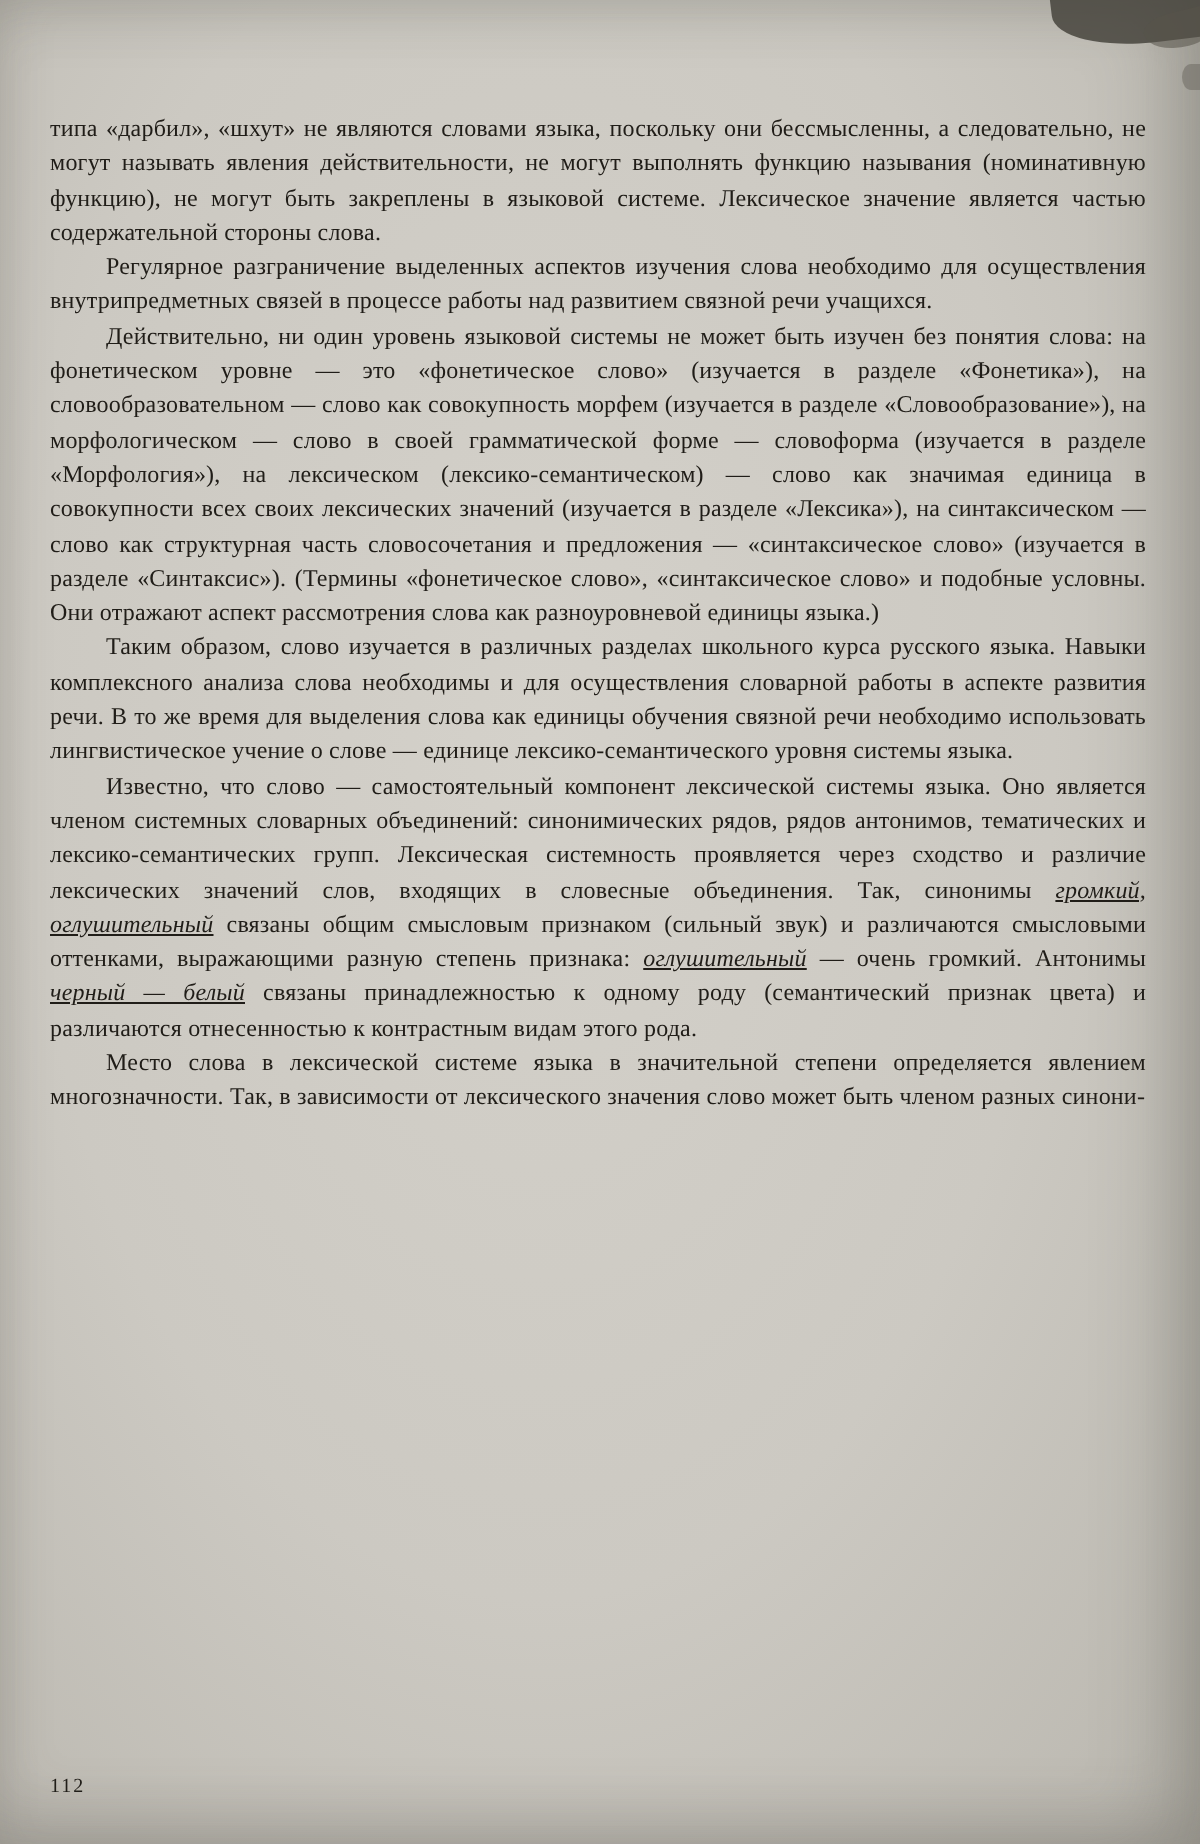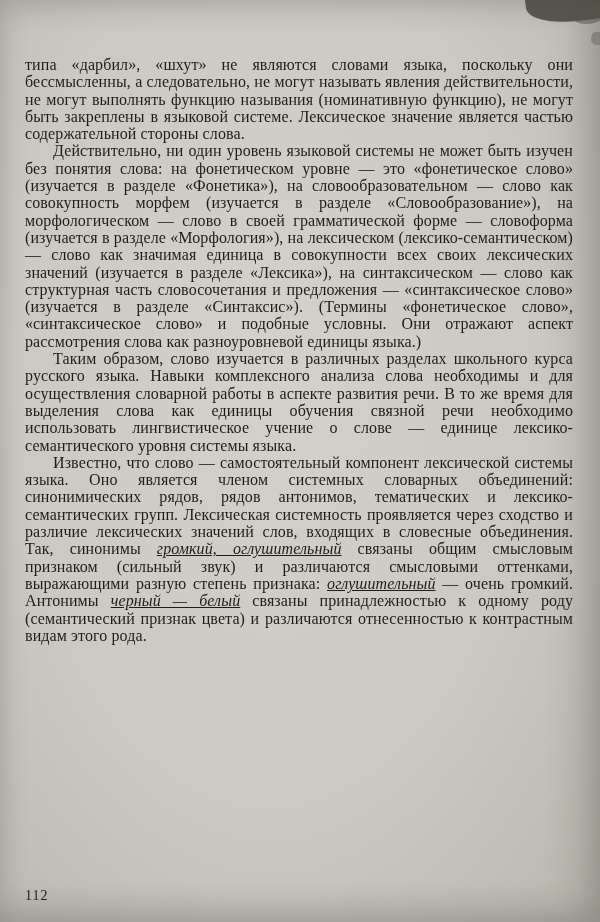--- a/index.html
+++ b/index.html
@@ -21,41 +21,41 @@
     box-shadow: inset -22px 0 34px rgba(88, 85, 77, 0.22),
                 inset 0 -16px 28px rgba(88, 85, 77, 0.18),
                 inset 0 10px 22px rgba(88, 85, 77, 0.10);
     color: #201d18;
   }
   .page-text {
     position: absolute;
     top: 56px;
     left: 25px;
     width: 548px;
-    font-size: 16px;
+    font-size: 12px;
     line-height: 17.3px;
     letter-spacing: 0.1px;
     text-align: justify;
   }
   .para {
     margin: 0;
     text-indent: 28px;
   }
   .para.no-indent {
     text-indent: 0;
   }
   .para em {
     font-style: italic;
     text-decoration: underline;
   }
   .page-number {
     position: absolute;
     left: 25px;
     top: 888px;
-    font-size: 14px;
+    font-size: 10px;
     letter-spacing: 1px;
   }
   
   .corner-blot {
     position: absolute;
     top: -10px;
     right: -12px;
     width: 86px;
     height: 32px;
     background: #423f38;
@@ -89,20 +89,22 @@
 <body>
 
 <div class="scan-page">
 
   <div class="corner-blot"></div>
   <div class="corner-blot-2"></div>
   <div class="edge-mark"></div>
 
   <div class="page-text">
       <p class="para no-indent"><span>типа «дарбил», «шхут» не являются словами языка, поскольку они бессмысленны, а следовательно, не могут называть явления действительности, не могут выполнять функцию называния (номинативную функцию), не могут быть закреплены в языковой системе. Лексическое значение является частью содержательной стороны слова.</span></p>
+      <p class="para"><span>Регулярное разграничение выделенных аспектов изучения слова необходимо для осуществления внутрипредметных связей в процессе работы над развитием связной речи учащихся.</span></p>
       <p class="para"><span>Действительно, ни один уровень языковой системы не может быть изучен без понятия слова: на фонетическом уровне — это «фонетическое слово» (изучается в разделе «Фонетика»), на словообразовательном — слово как совокупность морфем (изучается в разделе «Словообразование»), на морфологическом — слово в своей грамматической форме — словоформа (изучается в разделе «Морфология»), на лексическом (лексико-семантическом) — слово как значимая единица в совокупности всех своих лексических значений (изучается в разделе «Лексика»), на синтаксическом — слово как структурная часть словосочетания и предложения — «синтаксическое слово» (изучается в разделе «Синтаксис»). (Термины «фонетическое слово», «синтаксическое слово» и подобные условны. Они отражают аспект рассмотрения слова как разноуровневой единицы языка.)</span></p>
       <p class="para"><span>Таким образом, слово изучается в различных разделах школьного курса русского языка. Навыки комплексного анализа слова необходимы и для осуществления словарной работы в аспекте развития речи. В то же время для выделения слова как единицы обучения связной речи необходимо использовать лингвистическое учение о слове — единице лексико-семантического уровня системы языка.</span></p>
       <p class="para"><span>Известно, что слово — самостоятельный компонент лексической системы языка. Оно является членом системных словарных объединений: синонимических рядов, рядов антонимов, тематических и лексико-семантических групп. Лексическая системность проявляется через сходство и различие лексических значений слов, входящих в словесные объединения. Так, синонимы </span><em>громкий, оглушительный</em><span> связаны общим смысловым признаком (сильный звук) и различаются смысловыми оттенками, выражающими разную степень признака: </span><em>оглушительный</em><span> — очень громкий. Антонимы </span><em>черный — белый</em><span> связаны принадлежностью к одному роду (семантический признак цвета) и различаются отнесенностью к контрастным видам этого рода.</span></p>
+      <p class="para"><span>Место слова в лексической системе языка в значительной степени определяется явлением многозначности. Так, в зависимости от лексического значения слово может быть членом разных синони-</span></p>
     </div>
 
   <div class="page-number">112</div>
 
 </div>
 
 </body></html>

